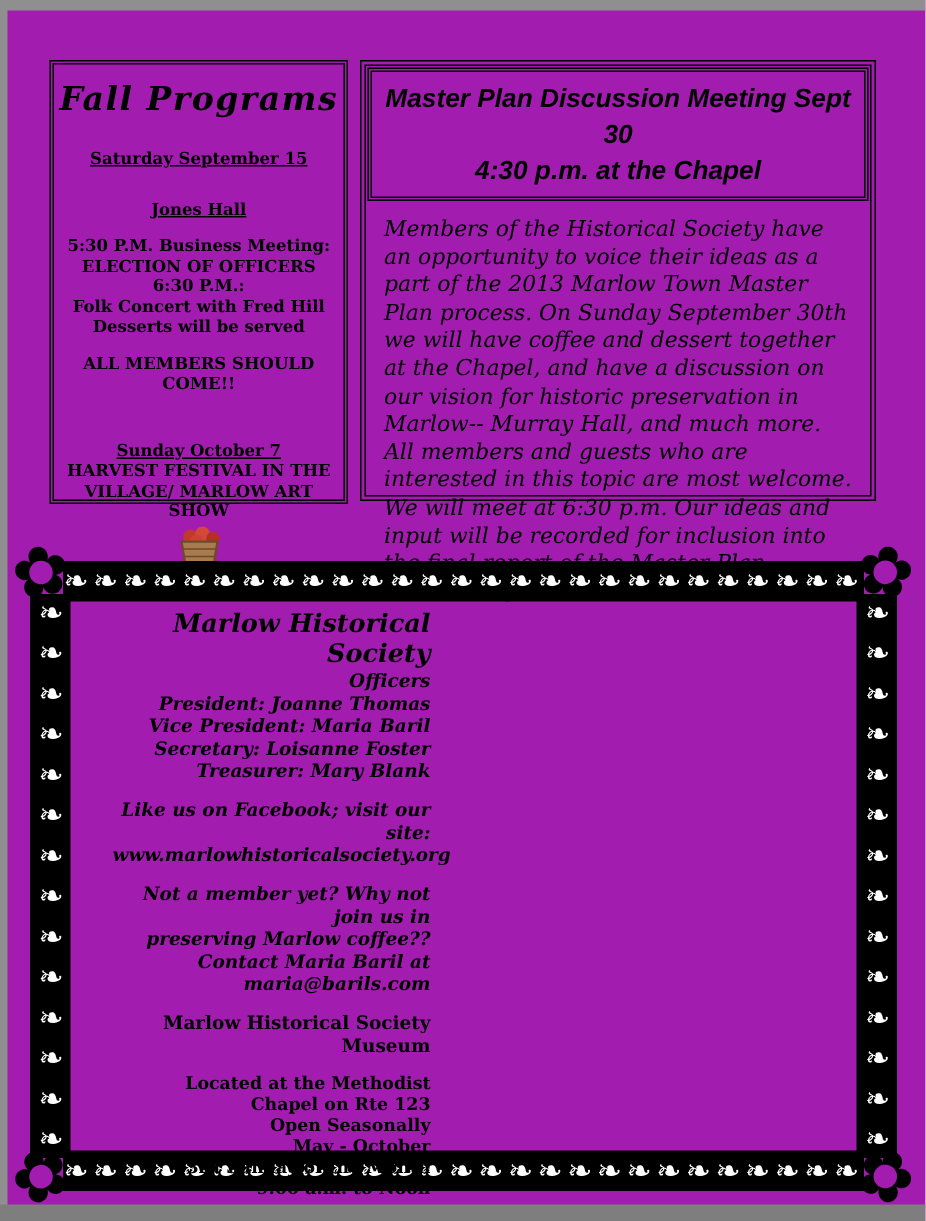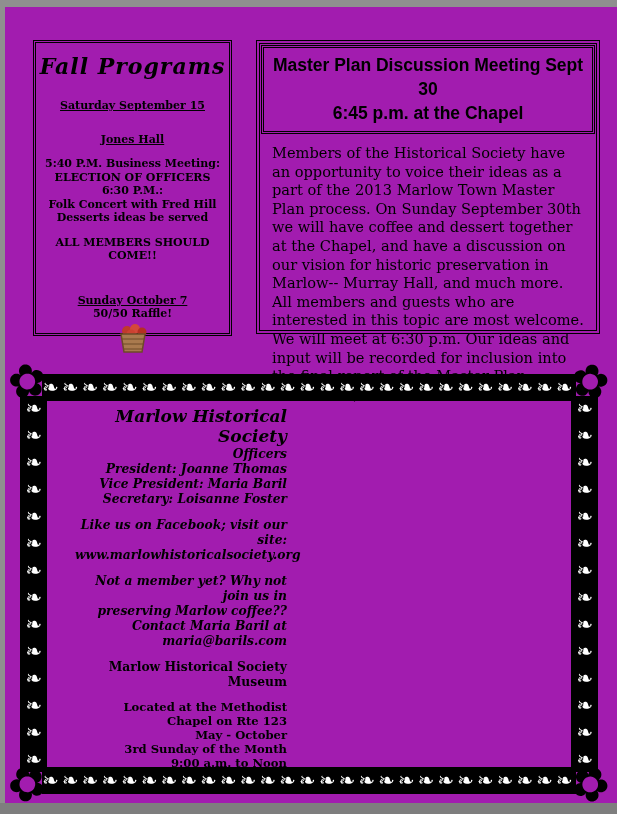--- a/index.html
+++ b/index.html
@@ -14,21 +14,21 @@
   
   #fall-box{position:absolute;left:33px;top:40px;width:193px;height:284px;
             border:3px double #000;text-align:center;padding-top:6px;}
   #fall-title{font-size:22px;font-weight:bold;font-style:italic;margin:4px 0 8px 0;letter-spacing:1px;}
   .fp-line{font-size:11px;font-weight:bold;line-height:13.5px;}
   .fp-underline{text-decoration:underline;margin-top:20px;}
   .fp-gap{height:11px;}
   #apple-basket{margin-top:2px;}
 
   
-  #mp-box{position:absolute;left:256px;top:40px;width:336px;height:286px;border:4px double #000;}
+  #mp-box{position:absolute;left:240px;top:40px;width:336px;height:286px;border:4px double #000;font-style:italic;}
   #mp-heading{margin:1px;border:3px double #000;text-align:center;
               font-family:"Liberation Sans",sans-serif;font-weight:bold;
               font-size:17.5px;line-height:24px;padding:5px 2px 6px 2px;}
   #mp-body{font-size:14.6px;line-height:18.6px;padding:9px 10px 0 12px;text-align:left;}
 
   
   #frame{position:absolute;left:20px;top:374px;width:578px;height:420px;}
   .band{position:absolute;background:#000;color:#fff;overflow:hidden;
         font-family:"DejaVu Sans",sans-serif;}
   .band-h{left:22px;right:22px;height:27px;font-size:20px;line-height:27px;
@@ -69,80 +69,82 @@
 
   <div id="chrome-top" class="chrome"></div>
   <div id="chrome-left" class="chrome"></div>
   <div id="chrome-bottom" class="chrome"></div>
 
   <div id="fall-box">
     <div id="fall-title">Fall Programs</div>
     <div class="fp-line fp-underline">Saturday September 15</div>
     <div class="fp-line fp-underline">Jones Hall</div>
     <div class="fp-gap"></div>
-    <div class="fp-line">5:40 P.M. Business Meeting:</div>
+    <div class="fp-line">5:30 P.M. Business Meeting:</div>
     <div class="fp-line">ELECTION OF OFFICERS</div>
     <div class="fp-line">6:30 P.M.:</div>
     <div class="fp-line">Folk Concert with Fred Hill</div>
-    <div class="fp-line">Desserts ideas be served</div>
+    <div class="fp-line">Desserts will be served</div>
     <div class="fp-gap"></div>
     <div class="fp-line">ALL MEMBERS SHOULD COME!!</div>
     <div class="fp-gap"></div>
     <div class="fp-line fp-underline">Sunday  October 7</div>
-    <div class="fp-line">50/50 Raffle!</div>
+    <div class="fp-line">HARVEST FESTIVAL  IN THE VILLAGE/ MARLOW ART SHOW</div>
     <div id="apple-basket">
       <svg width="36" height="30" viewBox="0 0 36 30">
         <circle cx="12" cy="8" r="5" fill="#c03a2b"></circle>
         <circle cx="20" cy="6" r="5" fill="#d4483a"></circle>
         <circle cx="27" cy="9" r="4.5" fill="#b53023"></circle>
         <circle cx="16" cy="11" r="4.5" fill="#cc4231"></circle>
         <path d="M6 11 L30 11 L27 29 L9 29 Z" fill="#a97a4e" stroke="#6e4a28" stroke-width="1.5"></path>
         <line x1="7" y1="16" x2="29" y2="16" stroke="#6e4a28" stroke-width="1"></line>
         <line x1="8" y1="21" x2="28" y2="21" stroke="#6e4a28" stroke-width="1"></line>
         <line x1="9" y1="26" x2="27" y2="26" stroke="#6e4a28" stroke-width="1"></line>
       </svg>
     </div>
   </div>
 
   <div id="mp-box">
     <div id="mp-heading">
       <div>Master Plan Discussion Meeting Sept 30</div>
-      <div>6:45 p.m. at the Chapel</div>
+      <div>4:30 p.m. at the Chapel</div>
     </div>
     <div id="mp-body">Members of the Historical Society have an opportunity to voice their ideas as a part of the 2013  Marlow Town Master Plan process.  On Sunday September 30th we will have coffee and dessert together at the Chapel, and have a discussion on our vision for historic preservation in Marlow-- Murray Hall, and much more.  All members and guests who are interested in this topic are most welcome.  We will meet at 6:30 p.m. Our ideas and input will be recorded for inclusion into the final report of the Master Plan Committee, so come and share!</div>
   </div>
 
   <div id="frame">
     <div id="band-top" class="band band-h">❧❧❧❧❧❧❧❧❧❧❧❧❧❧❧❧❧❧❧❧❧❧❧❧❧❧❧</div>
     <div id="band-bottom" class="band band-h">❧❧❧❧❧❧❧❧❧❧❧❧❧❧❧❧❧❧❧❧❧❧❧❧❧❧❧</div>
     <div id="band-left" class="band band-v">❧❧❧❧❧❧❧❧❧❧❧❧❧❧❧❧❧❧</div>
     <div id="band-right" class="band band-v">❧❧❧❧❧❧❧❧❧❧❧❧❧❧❧❧❧❧</div>
     <div id="corner-tl" class="corner">✿</div>
     <div id="corner-tr" class="corner">✿</div>
     <div id="corner-bl" class="corner">✿</div>
     <div id="corner-br" class="corner">✿</div>
 
     <div id="society-panel">
       <div id="society-title">Marlow Historical Society</div>
       <div class="soc-line">Officers</div>
       <div class="soc-line">President: Joanne Thomas</div>
       <div class="soc-line">Vice President: Maria Baril</div>
       <div class="soc-line">Secretary: Loisanne Foster</div>
+      <div class="soc-line">Treasurer: Mary Blank</div>
       <div class="soc-gap"></div>
       <div class="soc-line">Like us on Facebook; visit our site:</div>
       <div class="soc-line">www.marlowhistoricalsociety.org</div>
       <div class="soc-gap"></div>
       <div class="soc-line">Not a member yet?   Why not join us in</div>
       <div class="soc-line">preserving Marlow coffee??</div>
       <div class="soc-line">Contact Maria Baril at</div>
       <div class="soc-line">maria@barils.com</div>
       <div class="soc-gap"></div>
       <div class="soc-line soc-upright">Marlow Historical Society Museum</div>
       <div class="soc-gap"></div>
       <div class="soc-line soc-upright soc-small">Located at the Methodist Chapel on Rte 123</div>
+      <div class="soc-line soc-upright soc-small">Open Seasonally</div>
       <div class="soc-line soc-upright soc-small">May - October</div>
       <div class="soc-line soc-upright soc-small">3rd Sunday of the Month</div>
       <div class="soc-line soc-upright soc-small">9:00 a.m. to Noon</div>
     </div>
 
   </div>
 
 </div>
 
 </body></html>

